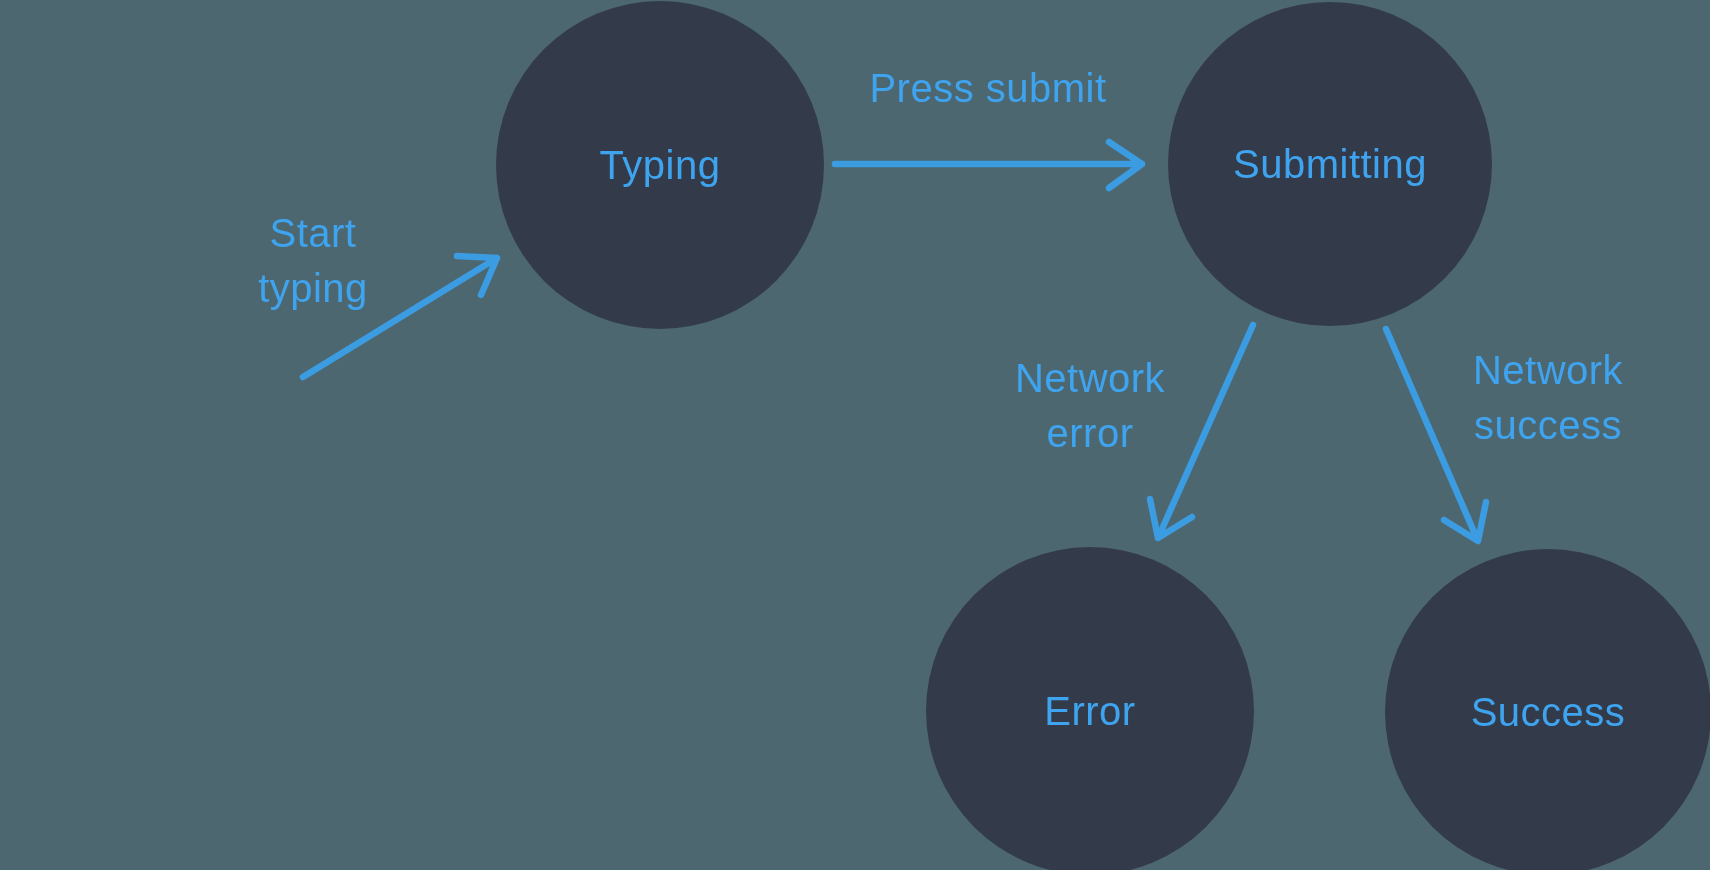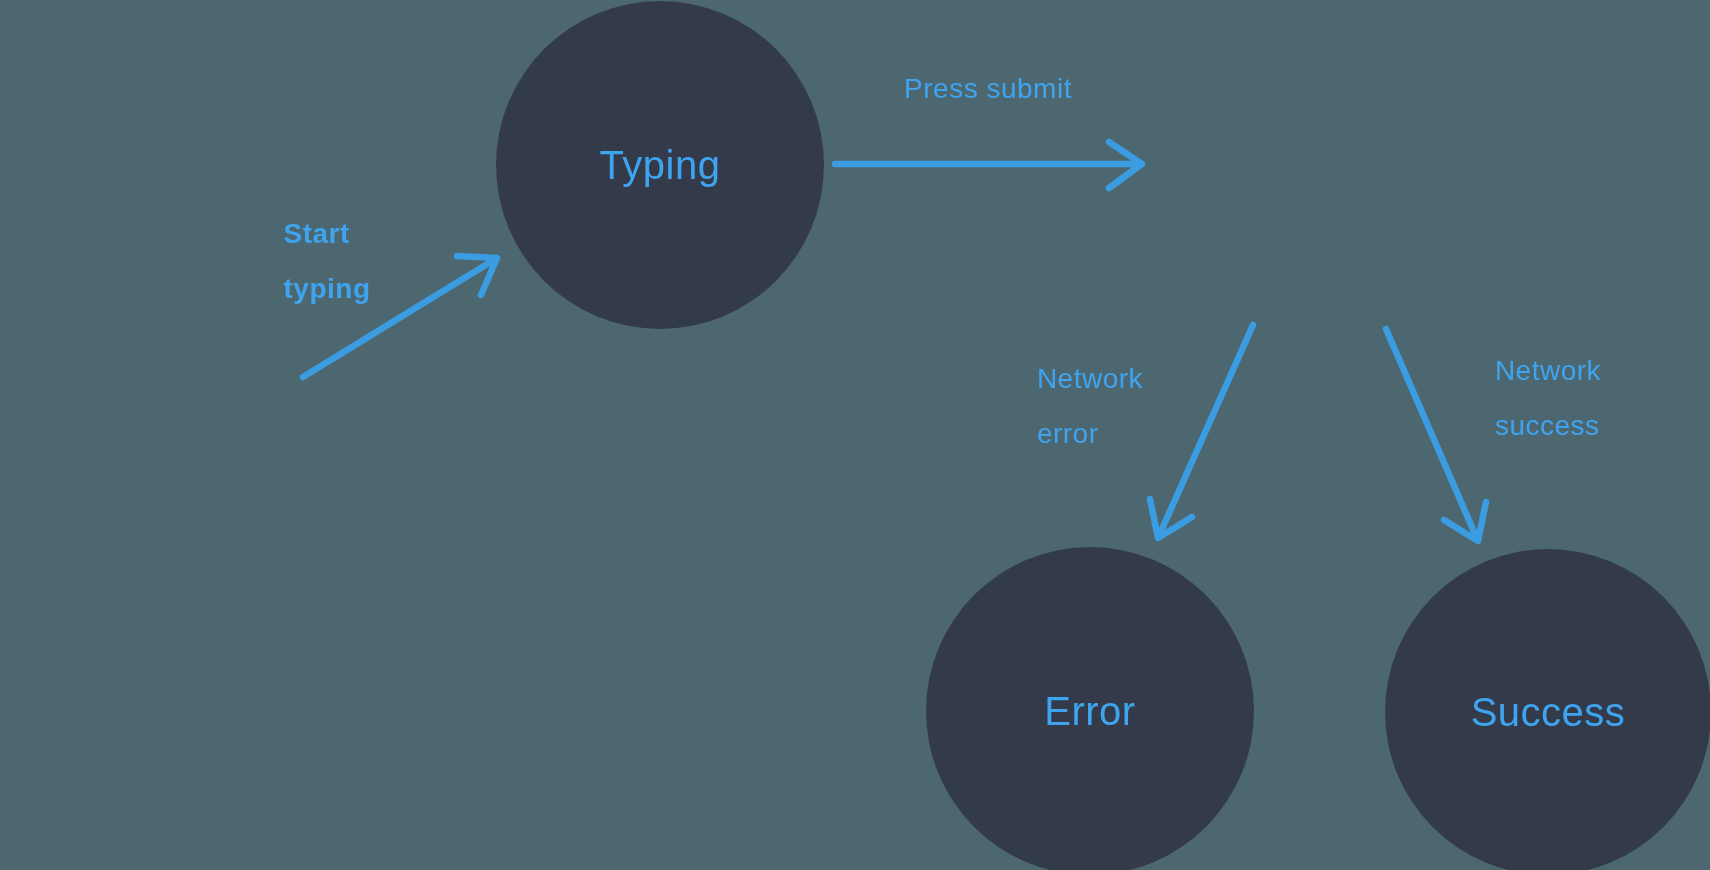--- a/index.html
+++ b/index.html
@@ -34,33 +34,34 @@
   .node-label {
     color: var(--label, #3fa4ef);
     font-size: 40px;
     font-weight: 500;
     letter-spacing: 0.5px;
     white-space: nowrap;
   }
   .edge-label {
     position: absolute;
     transform: translate(-50%, -50%);
+    text-align: center;
     color: var(--label, #3fa4ef);
-    font-size: 28px;
+    font-size: 40px;
     font-weight: 500;
     letter-spacing: 0.5px;
     line-height: 55px;
     white-space: nowrap;
   }
   #node-empty      { left: 2px;    top: 340px; width: 323px; height: 323px; }
   #node-typing     { left: 496px;  top: 1px;   width: 328px; height: 328px; }
   #node-submitting { left: 1168px; top: 2px;   width: 324px; height: 324px; }
   #node-error      { left: 926px;  top: 547px; width: 328px; height: 328px; }
   #node-success    { left: 1385px; top: 549px; width: 326px; height: 326px; }
-  #label-start-typing    { left: 327px;  top: 261px; font-weight: bold; }
+  #label-start-typing    { left: 313px;  top: 261px; }
   #label-press-submit    { left: 988px;  top: 88px;  }
   #label-network-error   { left: 1090px; top: 406px; }
   #label-network-success { left: 1548px; top: 398px; }
 </style>
 </head>
 <body>
 
 <div class="stage">
 
   <svg class="arrows" viewBox="0 0 1710 870">
@@ -68,20 +69,23 @@
     <path d="M835 164 L1142 164 M1109 142 L1142 164 L1109 188"></path>
     <path d="M1253 325 L1158 538 M1150 499 L1158 538 L1192 517"></path>
     <path d="M1386 329 L1478 541 M1444 520 L1478 541 L1486 502"></path>
   </svg>
 
 
   <div class="node" id="node-typing">
     <span class="node-label">Typing</span>
   </div>
 
+  <div class="node" id="node-submitting">
+    <span class="node-label">Submitting</span>
+  </div>
 
   <div class="node" id="node-error">
     <span class="node-label">Error</span>
   </div>
 
   <div class="node" id="node-success">
     <span class="node-label">Success</span>
   </div>
 
   <div class="edge-label" id="label-start-typing">

